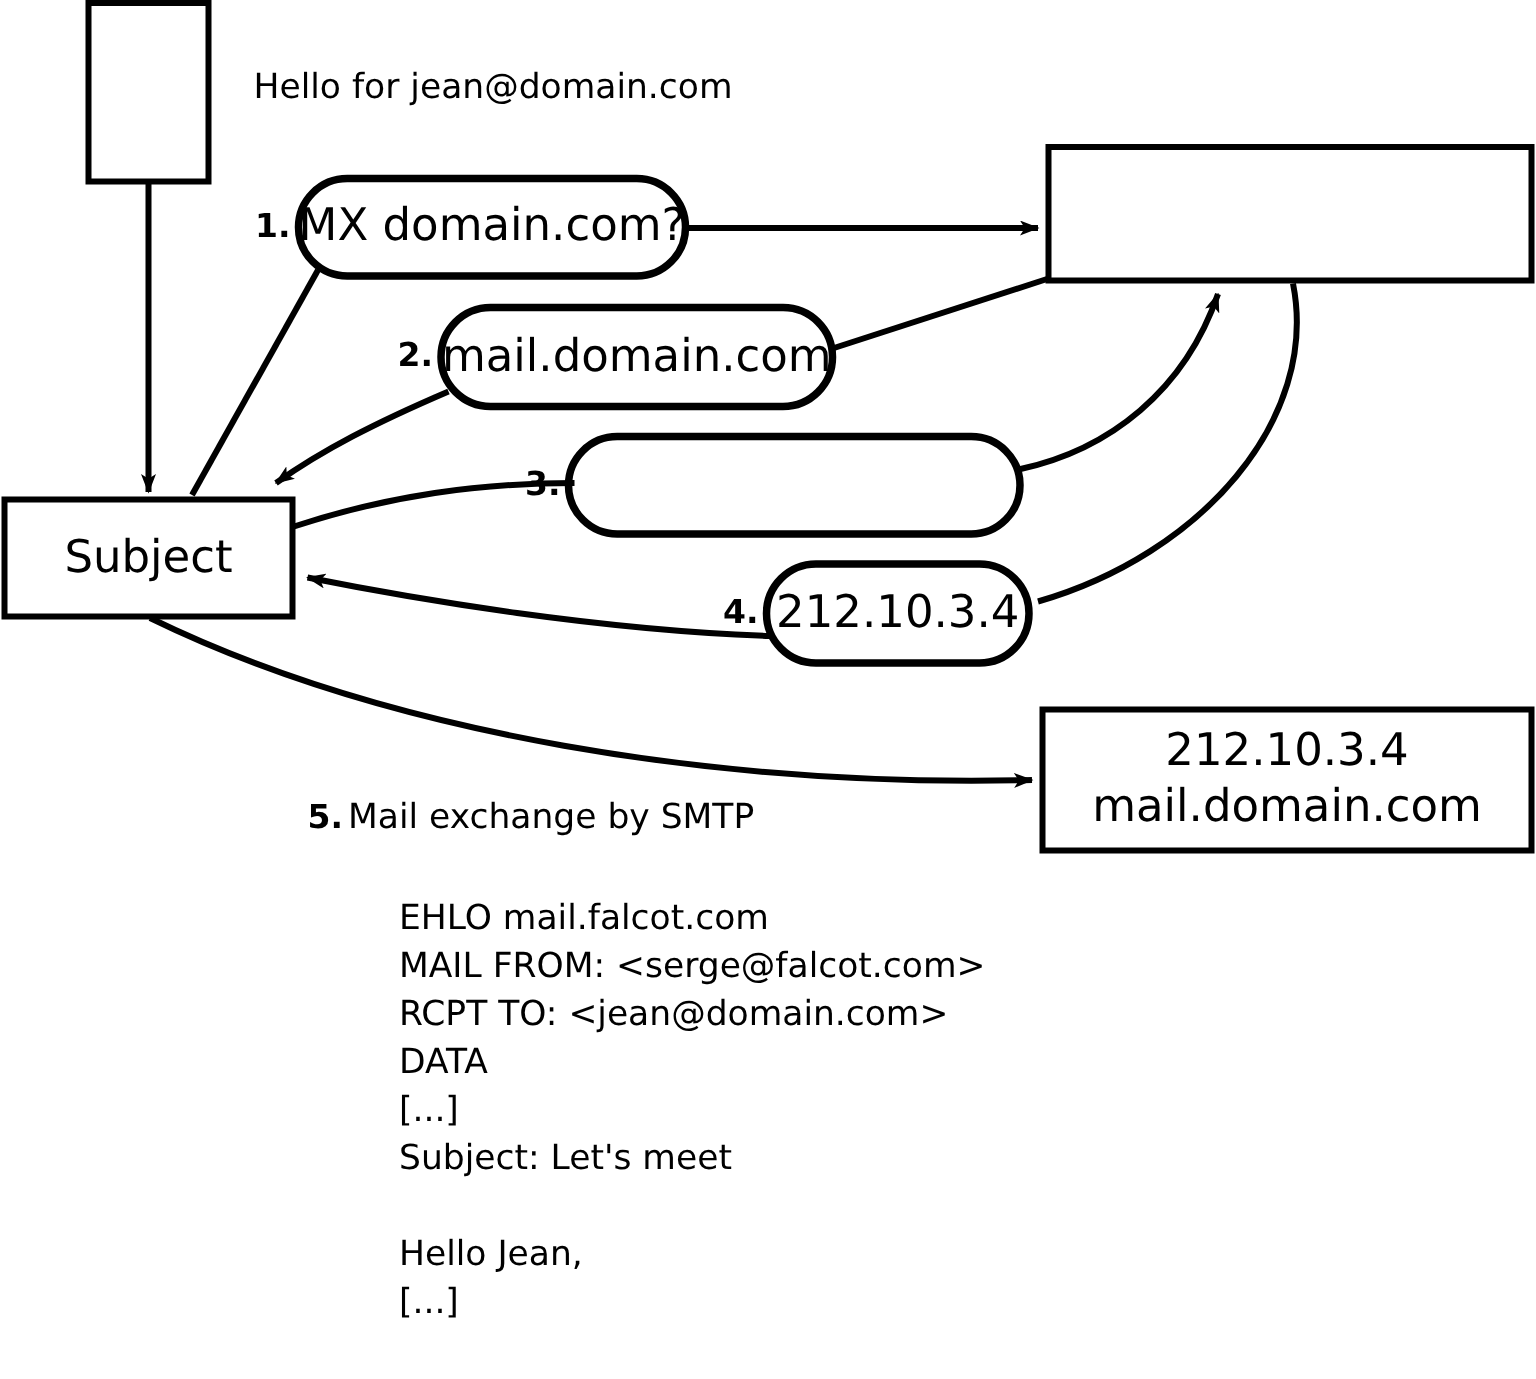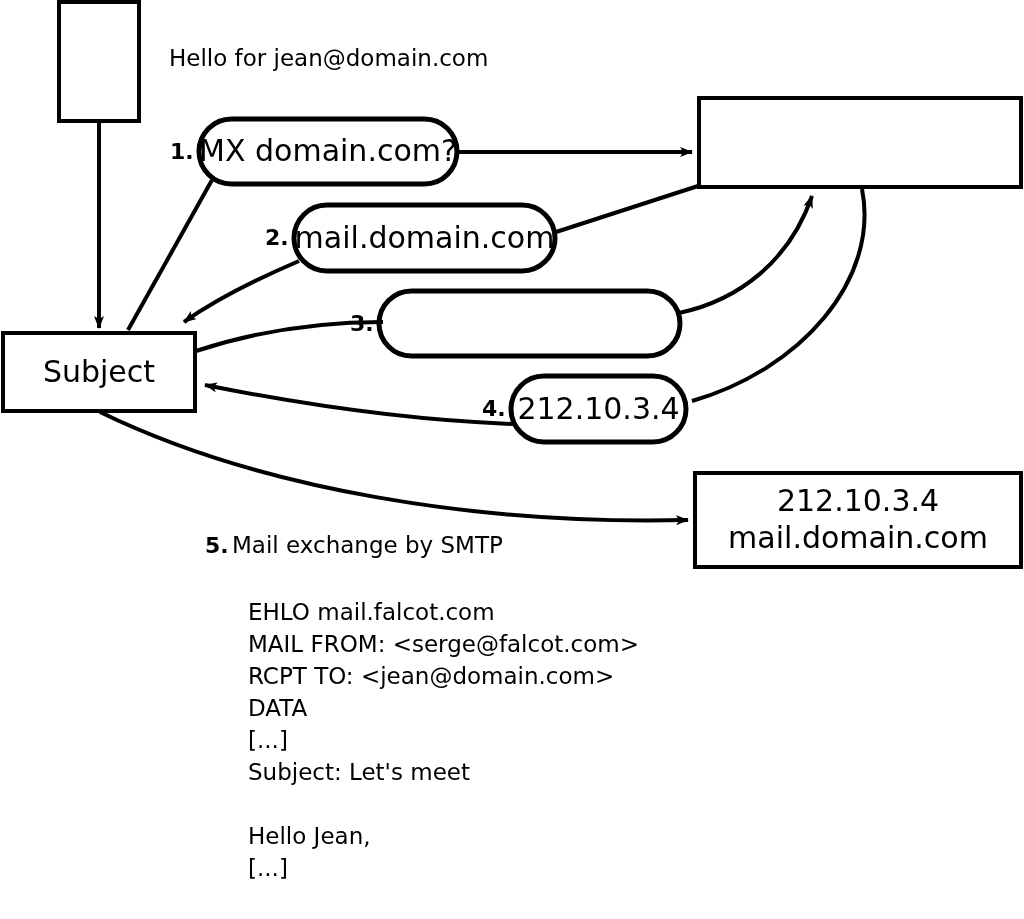--- a/index.html
+++ b/index.html
@@ -49,21 +49,21 @@
     color: #000;
     white-space: pre;
   }
   .smtp-block {
     position: absolute;
     font-size: 23px;
     line-height: 32px;
     color: #000;
     white-space: pre;
   }
-  .smtp-line { display: block; min-height: 32px; }
+  .smtp-line { display: block; min-height: 32px; margin-left: 18px; }
 </style>
 </head>
 <body>
 
 <div id="canvas">
 
   <svg id="diagram-svg" viewBox="0 0 1024 919">
     <defs>
       <marker id="arrowhead" markerWidth="13" markerHeight="10" refX="12" refY="5" orient="auto" markerUnits="userSpaceOnUse">
         <path d="M0,0 L13,5 L0,10 L3.2,5 Z" fill="#000"></path>

